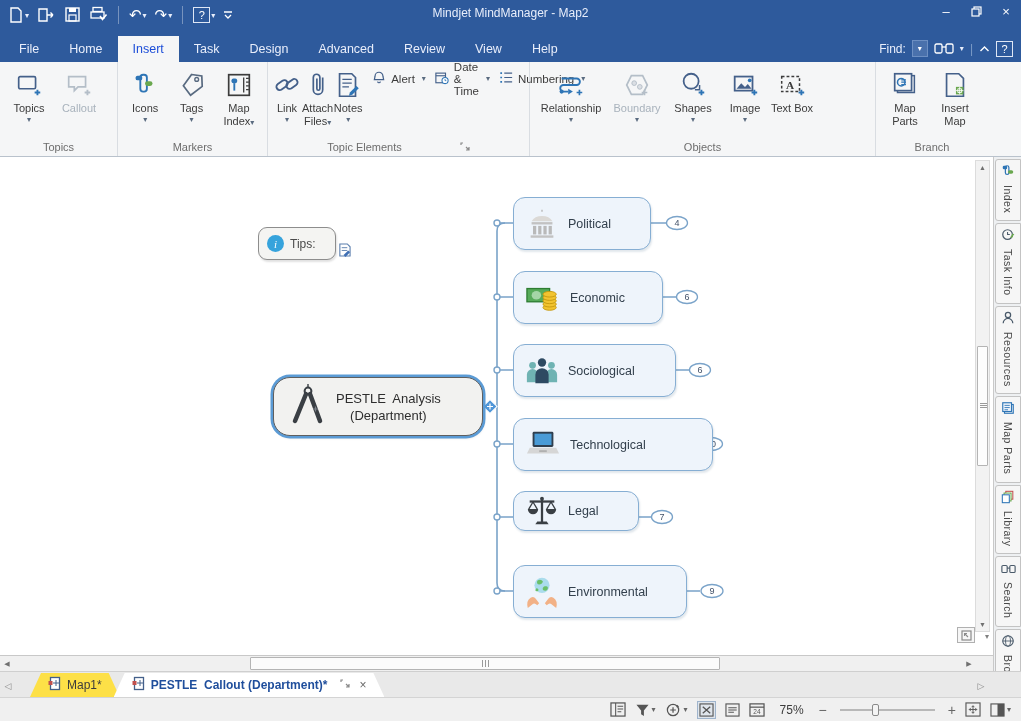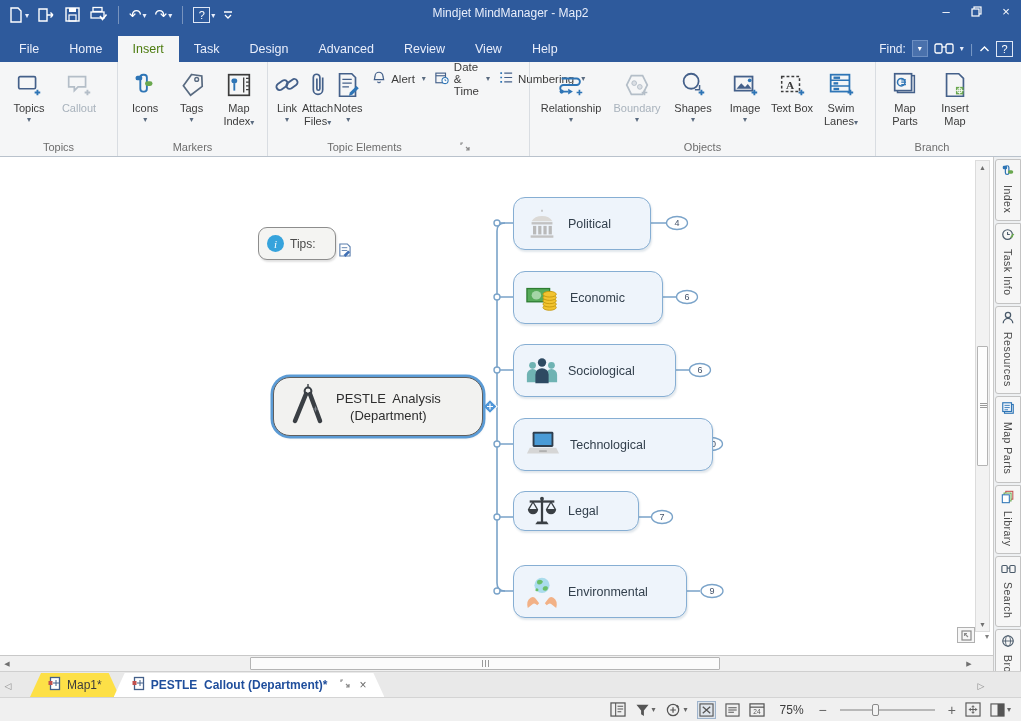--- a/index.html
+++ b/index.html
@@ -15,21 +15,21 @@
   .qdd { font-size:8px; color:#e8eefb; }
   .undo-glyph { font-size:15px; line-height:14px; color:#fff; }
   .title-text { position:absolute; left:0; right:0; top:6px; text-align:center; color:#e8eefb; font-size:12px; pointer-events:none; }
   .winctl { position:absolute; right:0; top:0; display:flex; }
   .winbtn { width:30px; height:22px; display:flex; align-items:center; justify-content:center; color:#fff; font-size:13px; }
 
   
   .tabrow { position:absolute; left:0; top:30px; width:1021px; height:32px; background:#2e5a9c; display:flex; align-items:flex-end; }
   .rtabs { display:flex; height:26px; margin-left:4px; }
   .rtab { padding:0 15px; height:26px; display:flex; align-items:center; color:#e9eefb; font-size:12.5px; }
-  .rtab.active { background:#f5f6f7; color:#4d7c0f; }
+  .rtab.active { background:#f5f6f7; color:#1d4ed8; }
   .findbar { position:absolute; right:8px; bottom:5px; display:flex; align-items:center; gap:6px; color:#e9eefb; font-size:12px; }
   .find-dd { width:16px; height:17px; background:#4a71ac; border:1px solid #6d8fc2; display:flex; align-items:center; justify-content:center; font-size:8px; color:#fff; }
   .chev-up svg, .binoc svg { display:block; }
   .help-box { width:17px; height:16px; border:1px solid #dfe7f5; display:flex; align-items:center; justify-content:center; font-size:11px; color:#fff; }
 
   
   .ribbon { position:absolute; left:0; top:62px; width:1021px; height:95px; background:#f5f6f7; border-bottom:1px solid #b9c2cc; display:flex; }
   .rgroup { display:flex; flex-direction:column; border-right:1px solid #d9dde2; padding:2px 4px 0 4px; }
   .rgroup-body { flex:1; display:flex; align-items:flex-start; }
   .rgroup-label { height:18px; display:flex; align-items:center; justify-content:center; gap:4px; color:#6d6d6d; font-size:11px; }
@@ -392,33 +392,20 @@
         </div>
         <div class="rbtn" style="width:44px">
           <span class="ricon">
               <svg width="30" height="30" viewBox="0 0 32 32">
                 <rect x="5" y="7" width="19" height="16" fill="none" stroke="#3c3c3c" stroke-width="1.6" stroke-dasharray="3 2.2"></rect>
                 <text x="14" y="20" font-size="12" font-family="Liberation Serif, serif" font-weight="bold" fill="#3c3c3c" text-anchor="middle">A</text>
                 <path d="M26 21 v6 M23 24 h6" stroke="#2e75b6" stroke-width="2"></path>
               </svg>
             </span>
           <span class="rlabel">Text Box</span>
-        </div>
-        <div class="rbtn" style="width:54px">
-          <span class="ricon">
-              <svg width="30" height="30" viewBox="0 0 32 32">
-                <rect x="5" y="5" width="20" height="18" fill="none" stroke="#2e75b6" stroke-width="1.9"></rect>
-                <path d="M5 11 h20 M5 17 h20" stroke="#2e75b6" stroke-width="1.6"></path>
-                <rect x="8" y="7" width="7" height="2.5" fill="#2e75b6"></rect>
-                <rect x="8" y="13" width="5" height="2.5" fill="#2e75b6"></rect>
-                <rect x="8" y="19" width="6" height="2.5" fill="#2e75b6"></rect>
-                <path d="M26 21 v6 M23 24 h6" stroke="#2e75b6" stroke-width="2"></path>
-              </svg>
-            </span>
-          <span class="rlabel"><span>Swim Lanes</span><span class="dd">▾</span></span>
         </div>
       </div>
       <div class="rgroup-label">
           <span>Objects</span>
         </div>
     </div>
 
     <div class="rgroup" style="width:112px; border-right:none">
       <div class="rgroup-body">
         <div class="rbtn">

